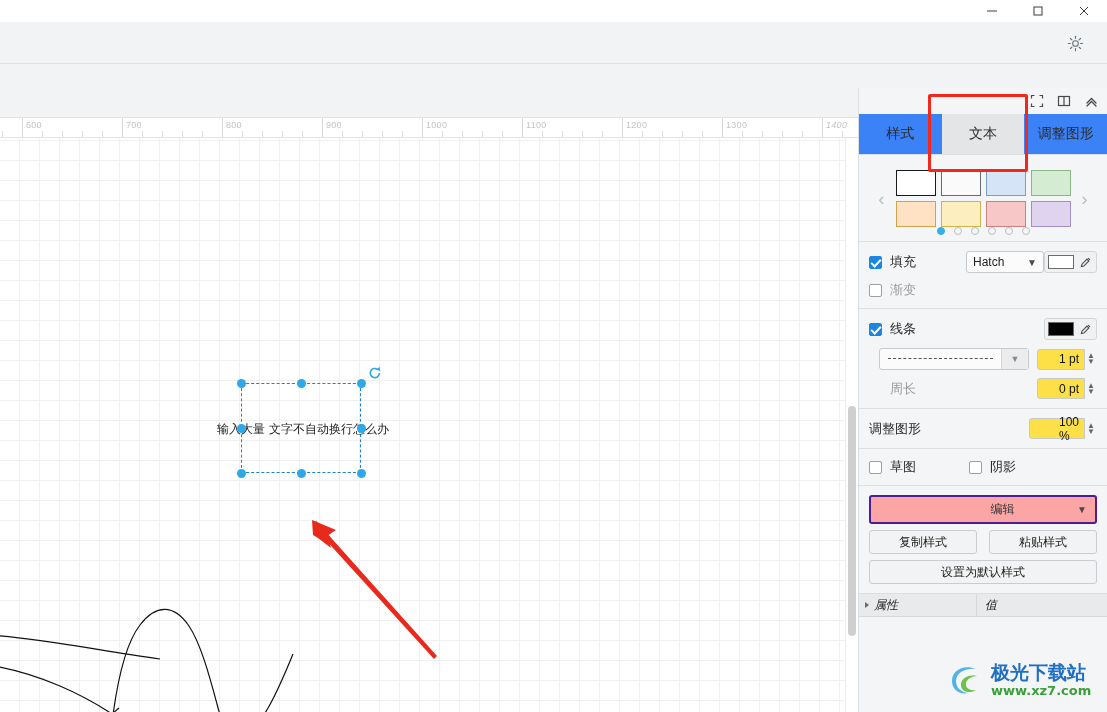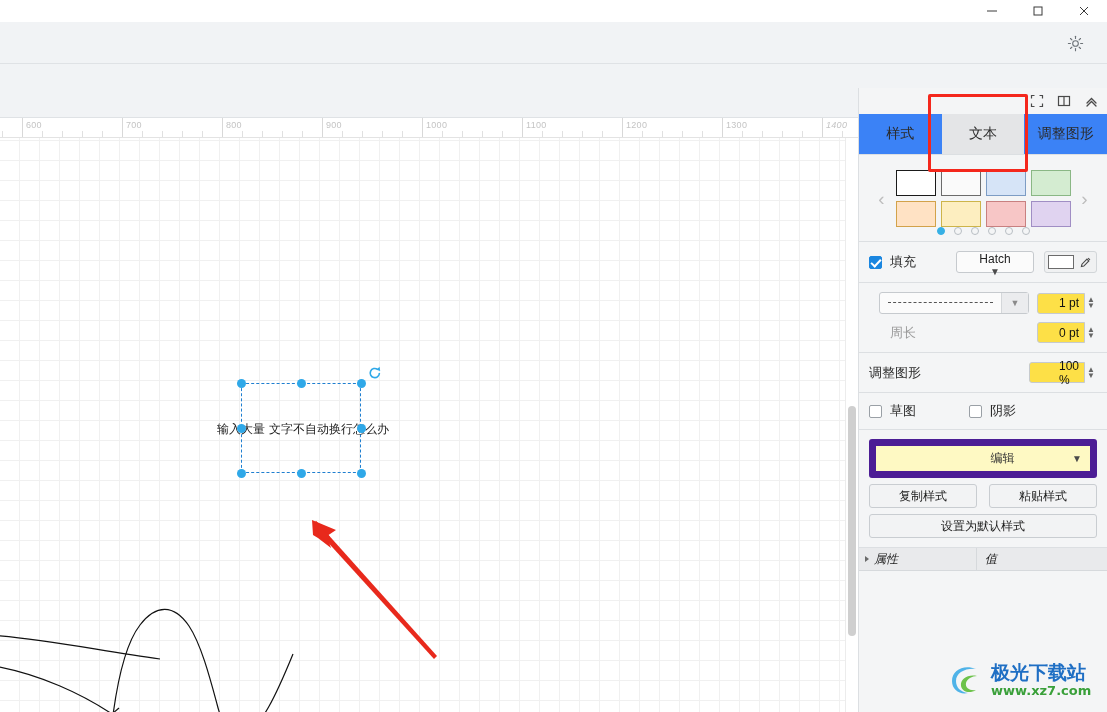--- a/index.html
+++ b/index.html
@@ -96,21 +96,21 @@
   .numfield{display:flex;align-items:center;}
   .num{width:48px;height:21px;border:1px solid #c6cace;background:#fde047;border-radius:3px 0 0 3px;box-sizing:border-box;
        display:flex;align-items:center;justify-content:flex-end;padding-right:5px;font-size:12px;color:#111;}
   .spin{width:12px;height:21px;display:flex;flex-direction:column;align-items:center;justify-content:center;color:#666;line-height:.7;font-size:8px;}
 
   .btn{height:24px;border:1px solid #c9cdd1;background:#f2f3f4;border-radius:3px;display:flex;align-items:center;justify-content:center;
        font-size:12px;color:#1c1c1c;font-family:"DejaVu Sans","Liberation Sans",sans-serif;box-sizing:border-box;}
   .btn.wide{width:100%;}
   .btnrow{display:flex;gap:12px;margin-top:6px;}
   .btnrow .btn{flex:1;}
-  .editsel{height:25px;border:7px solid #4c1d95;background:#fef9c3;border-radius:3px;display:flex;align-items:center;position:relative;justify-content:center;font-size:12px;padding-left:39px;}
+  .editsel{height:25px;border:2px solid #4c1d95;background:#fca5a5;border-radius:3px;display:flex;align-items:center;position:relative;justify-content:center;font-size:12px;padding-left:39px;}
   .editsel .chev{position:absolute;right:8px;}
 
   .proptable{border-top:1px solid #dcdfe2;}
   .prophead{display:flex;height:22px;background:#e9eaec;border-bottom:1px solid #d6d9dc;font-size:12px;color:#1c1c1c;align-items:center;
      font-family:"DejaVu Sans","Liberation Sans",sans-serif;font-style:italic;}
   .prophead .c1{width:118px;display:flex;align-items:center;padding-left:6px;box-sizing:border-box;border-right:1px solid #d6d9dc;height:100%;}
   .prophead .c2{flex:1;display:flex;align-items:center;padding-left:8px;}
   .tri{width:0;height:0;border-left:4px solid #6a6a6a;border-top:3.5px solid transparent;border-bottom:3.5px solid transparent;margin-right:5px;}
   .propbody{height:110px;background:#f4f5f6;}
 
@@ -316,37 +316,55 @@
           <div class="dot"></div>
           <div class="dot"></div>
         </div>
     </div>
 
     <div class="sec">
       <div class="row">
         <div class="cb on"></div>
         <div class="lbl">填充</div>
         <div class="spacer"></div>
-        <div class="sel" style="width:78px;margin-right:10px;flex-direction:column;">
+        <div class="sel" style="width:78px;margin-right:0;">
           <span class="cap">Hatch</span>
           <span class="chev">▼</span>
         </div>
         <div class="colorbox">
           <div class="colorchip" id="fillchip" style="background: rgb(255, 255, 255);"></div>
           <div class="dropper">
             <svg width="13" height="13" viewBox="0 0 14 14" stroke="#4a4a4a" stroke-width="1.2" fill="none">
               <path d="M9.8 2.2 L11.8 4.2"></path>
                 <path d="M8.6 3.4 L10.6 5.4 L5.2 10.8 L2.6 11.4 L3.2 8.8 Z"></path>
             </svg>
           </div>
         </div>
       </div>
+      <div class="row">
+        <div class="cb"></div>
+        <div class="lbl dim">渐变</div>
+      </div>
     </div>
 
     <div class="sec">
+      <div class="row">
+        <div class="cb on"></div>
+        <div class="lbl">线条</div>
+        <div class="spacer"></div>
+        <div class="colorbox">
+          <div class="colorchip" id="linechip" style="background: rgb(0, 0, 0);"></div>
+          <div class="dropper">
+            <svg width="13" height="13" viewBox="0 0 14 14" stroke="#4a4a4a" stroke-width="1.2" fill="none">
+              <path d="M9.8 2.2 L11.8 4.2"></path>
+                <path d="M8.6 3.4 L10.6 5.4 L5.2 10.8 L2.6 11.4 L3.2 8.8 Z"></path>
+            </svg>
+          </div>
+        </div>
+      </div>
 
       <div class="row">
         <div class="dashsel">
           <div class="dashline"></div>
           <div class="dashbtn">▼</div>
         </div>
         <div class="numfield">
           <div class="num">1 pt</div>
           <div class="spin">
               <span>▲</span>

